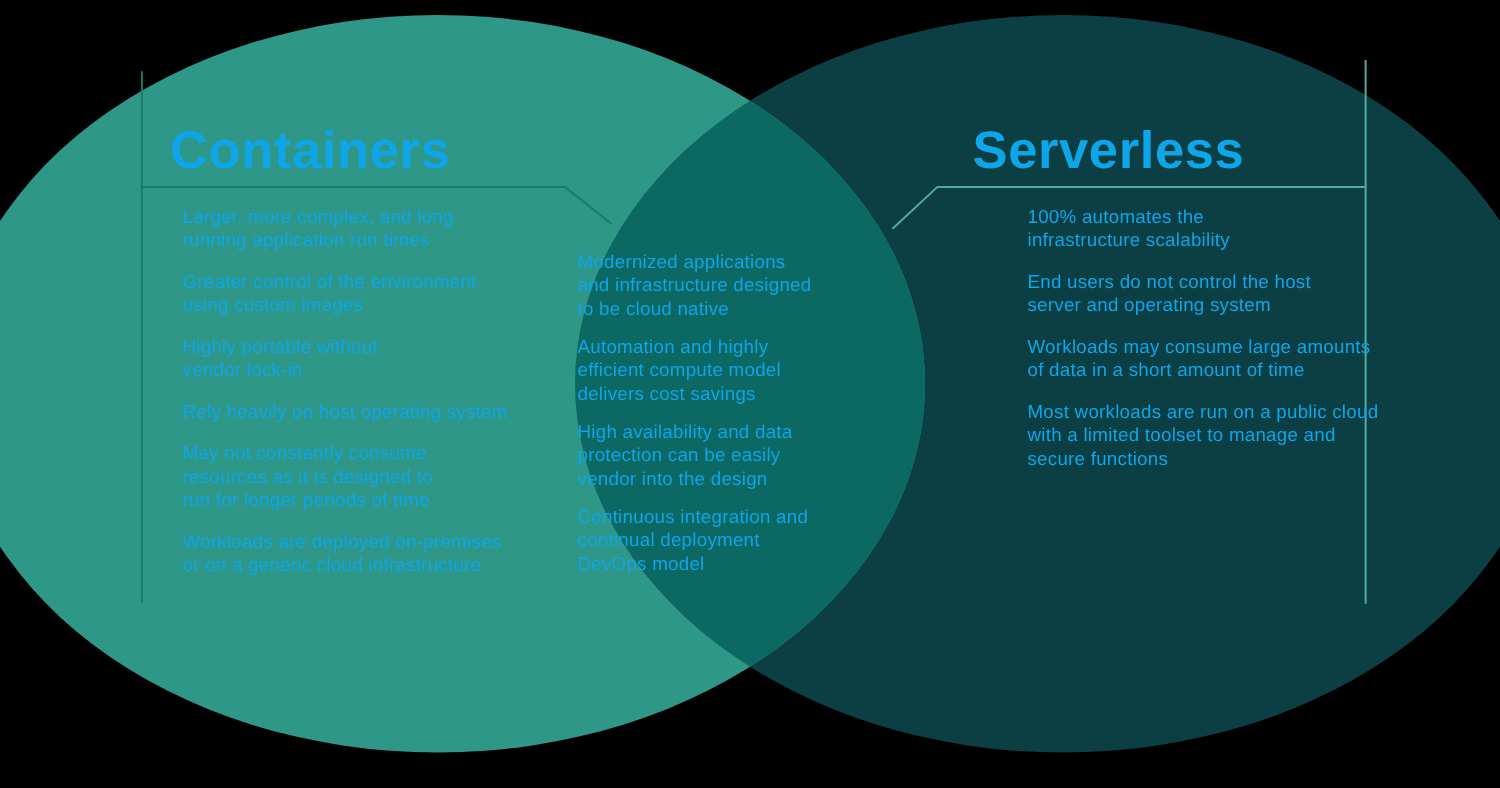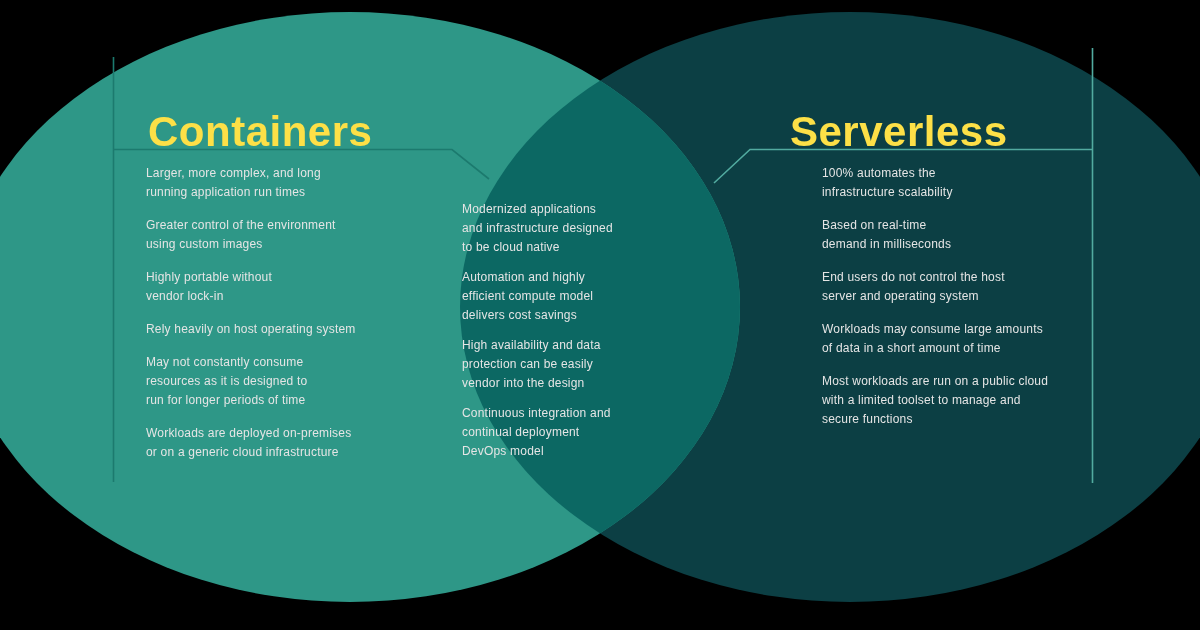--- a/index.html
+++ b/index.html
@@ -15,34 +15,34 @@
     background: #000000;
     font-family: "Liberation Sans", "DejaVu Sans", sans-serif;
   }
   .stage svg {
     position: absolute;
     top: 0;
     left: 0;
   }
   .venn-title {
     position: absolute;
-    margin: 12px;
-    color: #fde047;
+    margin: 0;
+    color: #0ea5e9;
     font-size: 42px;
     font-weight: 700;
     letter-spacing: 0.5px;
     line-height: 1;
     white-space: nowrap;
   }
   #left-title  { left: 136px; top: 99px; }
   #right-title { left: 778px; top: 99px; }
   .venn-list {
     position: absolute;
-    color: #e5e5e5;
-    font-size: 12px;
+    color: #0ea5e9;
+    font-size: 15px;
     line-height: 19px;
     letter-spacing: 0.2px;
   }
   .venn-list .vn-item {
     white-space: pre-line;
     margin: 0 0 14px 0;
   }
   #left-list  { left: 146px; top: 164px; width: 330px; }
   #right-list { left: 822px; top: 164px; width: 350px; }
   #mid-list   { left: 462px; top: 200px; width: 280px; text-align: left; }
@@ -105,22 +105,20 @@
 protection can be easily
 vendor into the design</div>
       <div class="vn-item">Continuous integration and
 continual deployment
 DevOps model</div>
     </div>
 
   <div id="right-list" class="venn-list">
       <div class="vn-item">100% automates the
 infrastructure scalability</div>
-      <div class="vn-item">Based on real-time
-demand in milliseconds</div>
       <div class="vn-item">End users do not control the host
 server and operating system</div>
       <div class="vn-item">Workloads may consume large amounts
 of data in a short amount of time</div>
       <div class="vn-item">Most workloads are run on a public cloud
 with a limited toolset to manage and
 secure functions</div>
     </div>
 
 </div>

